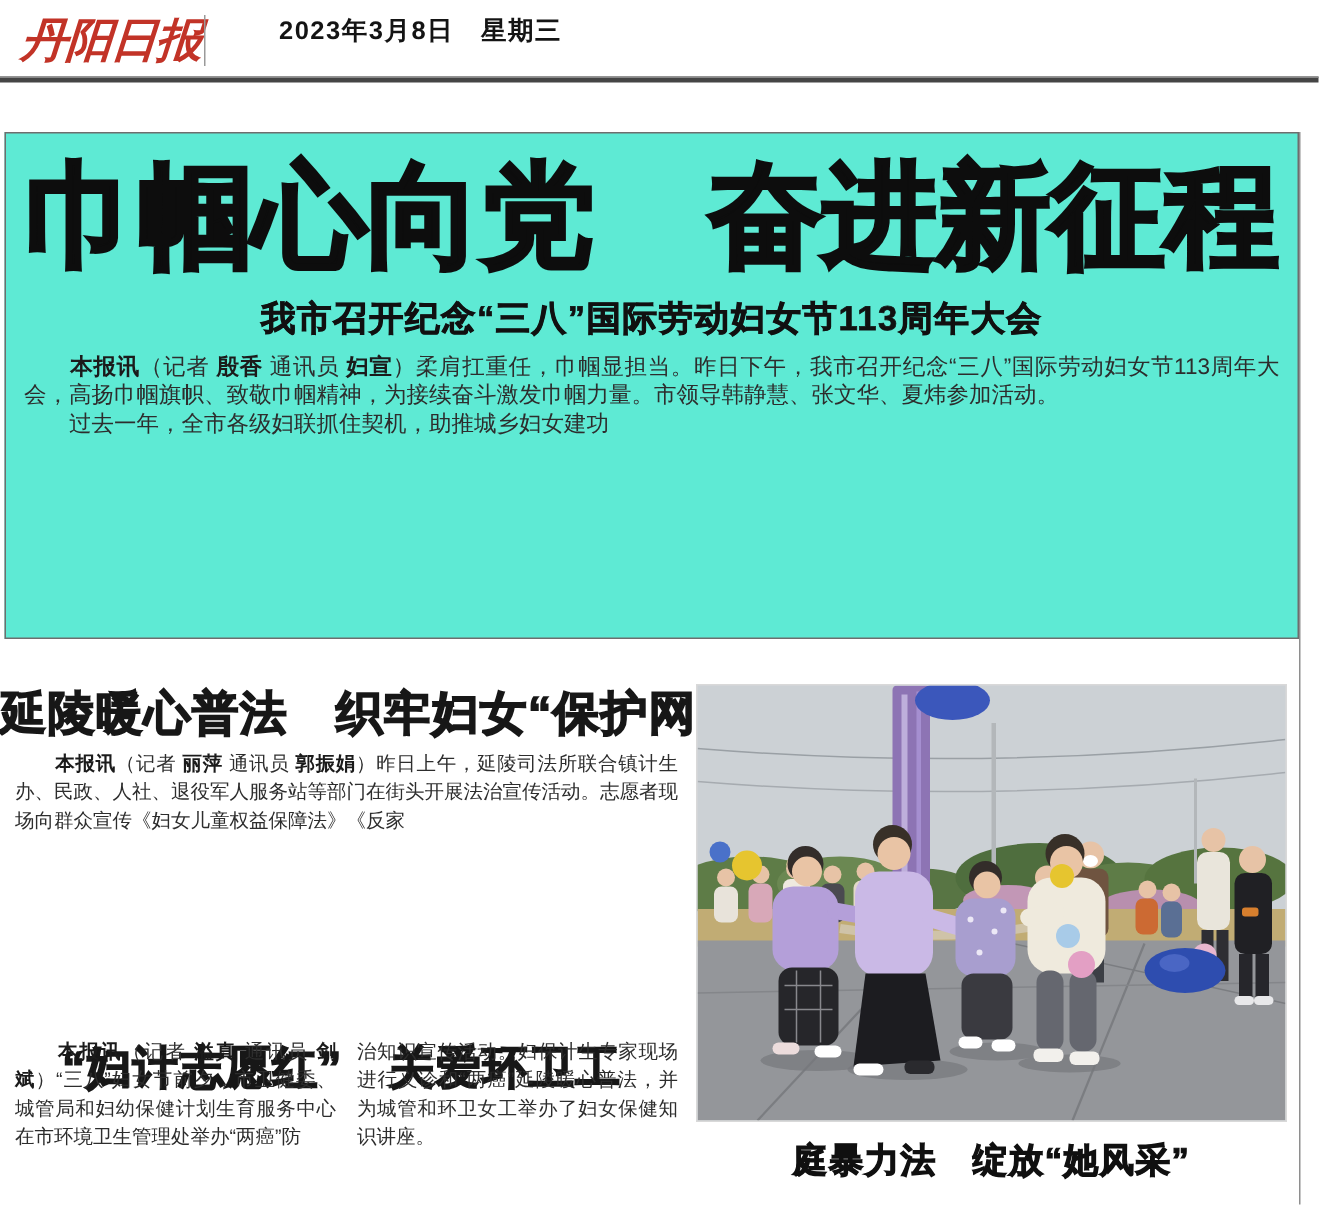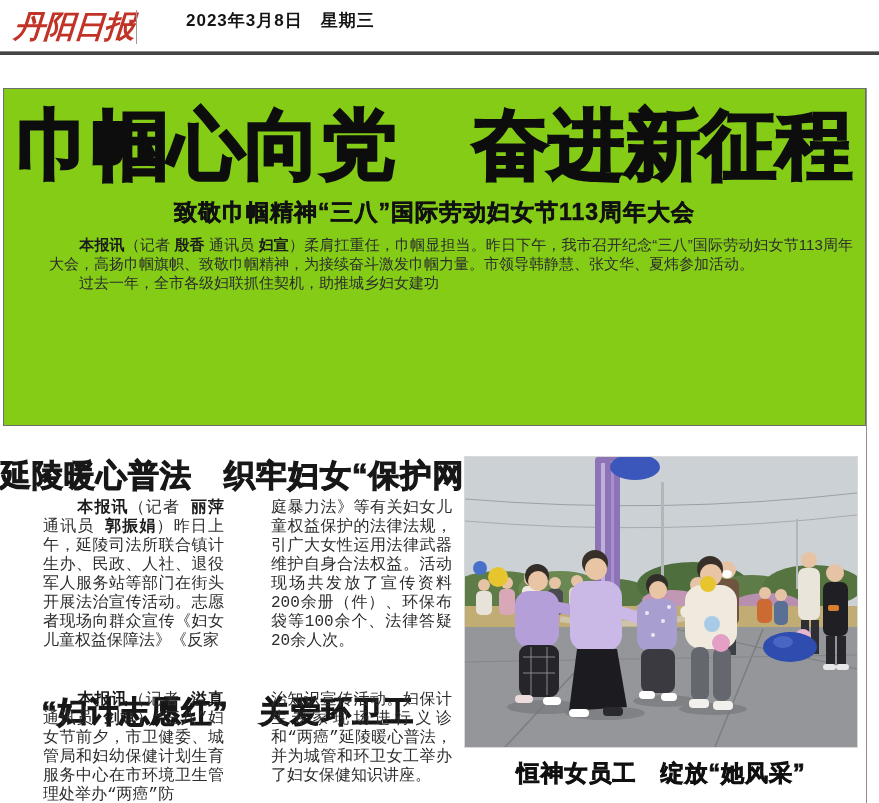--- a/index.html
+++ b/index.html
@@ -14,49 +14,49 @@
     font-family:"Liberation Serif",serif;font-style:italic;font-weight:bold;
     font-size:31px;color:#c23327;letter-spacing:-1px;line-height:42px;
     transform:skewX(-4deg);white-space:nowrap;
   }
   .masthead-divider{position:absolute;left:136px;top:10px;width:1px;height:34px;background:#9a9a9a;}
   .masthead-date{position:absolute;left:152px;top:9px;font-size:17px;font-weight:bold;color:#141414;letter-spacing:1px;margin-left:34px;}
   .masthead-staff{position:absolute;left:152px;top:31px;font-size:14.5px;color:#222;letter-spacing:1px;}
   .header-rule{position:absolute;left:0;top:51px;width:879px;height:3px;background:#454545;border-top:1px solid #888;}
 
   
-  .main-box{position:absolute;left:3px;top:88px;width:861px;height:336px;border:1px solid #6e6e6e;background:#84cc16;}
+  .main-box{position:absolute;left:3px;top:88px;width:861px;height:336px;border:1px solid #6e6e6e;background:#5eead4;}
   .main-headline{
     position:absolute;left:0;top:14px;width:100%;text-align:center;
     font-size:76px;font-weight:900;color:#0d0d0d;letter-spacing:0px;line-height:1.1;
     -webkit-text-stroke:2.5px #0d0d0d;white-space:nowrap;
   }
   .main-subheadline{
     position:absolute;left:0;top:108px;width:100%;text-align:center;
     font-size:23px;font-weight:bold;color:#111;letter-spacing:1px;
     -webkit-text-stroke:0.5px #111;
   }
   .main-cols{
     position:absolute;left:12px;top:146px;width:837px;height:184px;
     display:flex;gap:12px;
   }
-  .col{flex:1;font-size:15px;line-height:19px;text-align:justify;color:#2d2d2d;margin-left:33px;}
+  .col{flex:1;font-size:15px;line-height:19px;text-align:justify;color:#2d2d2d;}
   .para{margin:0;white-space:pre-wrap;}
   .b{font-weight:bold;color:#1b1b1b;}
 
   
   .art2-headline,.art3-headline{
     position:absolute;left:0;width:456px;text-align:center;
     font-weight:bold;color:#171717;-webkit-text-stroke:1.1px #171717;letter-spacing:1px;white-space:nowrap;
   }
   .art2-headline{top:455px;font-size:31px;}
   .art3-headline{top:692px;font-size:30px;}
   .art2-cols{position:absolute;left:10px;top:499px;width:442px;display:flex;gap:14px;}
   .art3-cols{position:absolute;left:10px;top:691px;width:442px;display:flex;gap:14px;}
-  .art2-cols .col,.art3-cols .col{font-size:16px;line-height:19px;font-family:Liberation Mono, monospace;}
+  .art2-cols .col,.art3-cols .col{font-size:13px;line-height:19px;}
 
   
   .photo-frame{
     position:absolute;left:464px;top:456px;width:392px;height:290px;
     border:1px solid #d9d9d9;background:#cfd3d6;overflow:hidden;
   }
   .photo-caption{
     position:absolute;left:464px;top:758px;width:394px;text-align:center;
     font-size:23px;font-weight:bold;color:#101010;-webkit-text-stroke:0.8px #101010;
     letter-spacing:1px;white-space:nowrap;
@@ -68,36 +68,33 @@
 
 <div class="masthead">
   <div class="logo">丹阳日报</div>
   <div class="masthead-divider"></div>
   <div class="masthead-date">2023年3月8日　星期三</div>
 </div>
 <div class="header-rule"></div>
 
 <div class="main-box">
   <div class="main-headline">巾帼心向党　奋进新征程</div>
-  <div class="main-subheadline">致敬巾帼精神“三八”国际劳动妇女节113周年大会</div>
+  <div class="main-subheadline">我市召开纪念“三八”国际劳动妇女节113周年大会</div>
   <div class="main-cols">
     <div class="col">
       <p class="para"><span class="b">　　本报讯</span><span>（记者 </span><span class="b">殷香</span><span> 通讯员 </span><span class="b">妇宣</span><span>）柔肩扛重任，巾帼显担当。昨日下午，我市召开纪念“三八”国际劳动妇女节113周年大会，高扬巾帼旗帜、致敬巾帼精神，为接续奋斗激发巾帼力量。市领导韩静慧、张文华、夏炜参加活动。
 　　过去一年，全市各级妇联抓住契机，助推城乡妇女建功</span></p>
     </div>
   </div>
 </div>
 
 <div class="art2-headline">延陵暖心普法　织牢妇女“保护网”</div>
 <div class="art2-cols">
   <div class="col">
     <p class="para"><span class="b">　　本报讯</span><span>（记者 </span><span class="b">丽萍</span><span> 通讯员 </span><span class="b">郭振娟</span><span>）昨日上午，延陵司法所联合镇计生办、民政、人社、退役军人服务站等部门在街头开展法治宣传活动。志愿者现场向群众宣传《妇女儿童权益保障法》《反家</span></p>
-  </div>
-  <div class="col">
-    <p class="para">庭暴力法》等有关妇女儿童权益保护的法律法规，引广大女性运用法律武器维护自身合法权益。活动现场共发放了宣传资料200余册（件）、环保布袋等100余个、法律答疑20余人次。</p>
   </div>
 </div>
 
 <div class="art3-headline">“妇计志愿红”　关爱环卫工</div>
 <div class="art3-cols">
   <div class="col">
     <p class="para"><span class="b">　　本报讯</span><span>（记者 </span><span class="b">溢真</span><span> 通讯员 </span><span class="b">剑斌</span><span>）“三八”妇女节前夕，市卫健委、城管局和妇幼保健计划生育服务中心在市环境卫生管理处举办“两癌”防</span></p>
   </div>
   <div class="col">
     <p class="para">治知识宣传活动。妇保计生专家现场进行义诊和“两癌”延陵暖心普法，并为城管和环卫女工举办了妇女保健知识讲座。</p>
@@ -223,15 +220,15 @@
     <circle cx="33" cy="120" r="10" fill="#e6c52f"></circle>
     <circle cx="15" cy="111" r="7" fill="#4a71c9"></circle>
     <circle cx="243" cy="127" r="8" fill="#e6c52f"></circle>
     <circle cx="247" cy="167" r="8" fill="#a8cbe8"></circle>
     <circle cx="256" cy="186" r="9" fill="#e39fc4"></circle>
     <circle cx="338" cy="180" r="8" fill="#e8b7cf"></circle>
     <ellipse cx="325" cy="190" rx="27" ry="15" fill="#2e4daf"></ellipse>
     <ellipse cx="318" cy="185" rx="10" ry="6" fill="#4a66c4"></ellipse>
   </svg>
 </div>
-<div class="photo-caption">恒神女员工　绽放“她风采”</div>
+<div class="photo-caption">庭暴力法　绽放“她风采”</div>
 
 <div class="page-vline"></div>
 
 </body></html>

